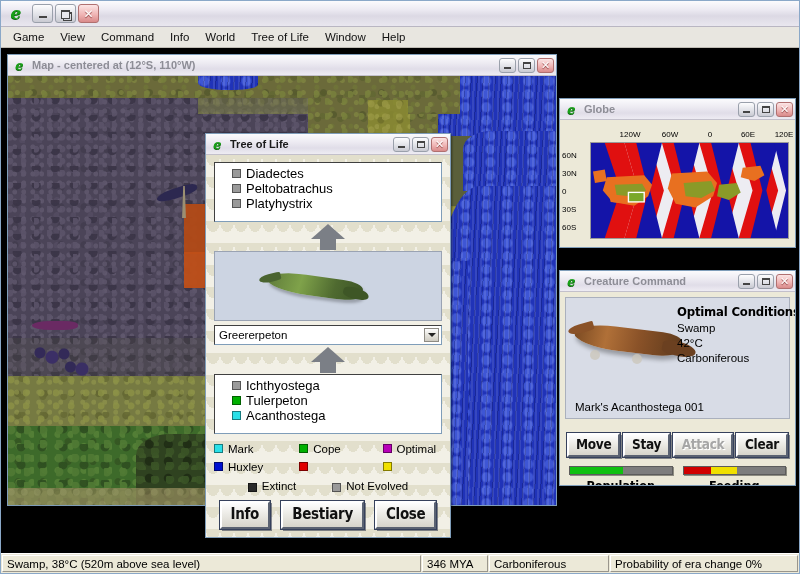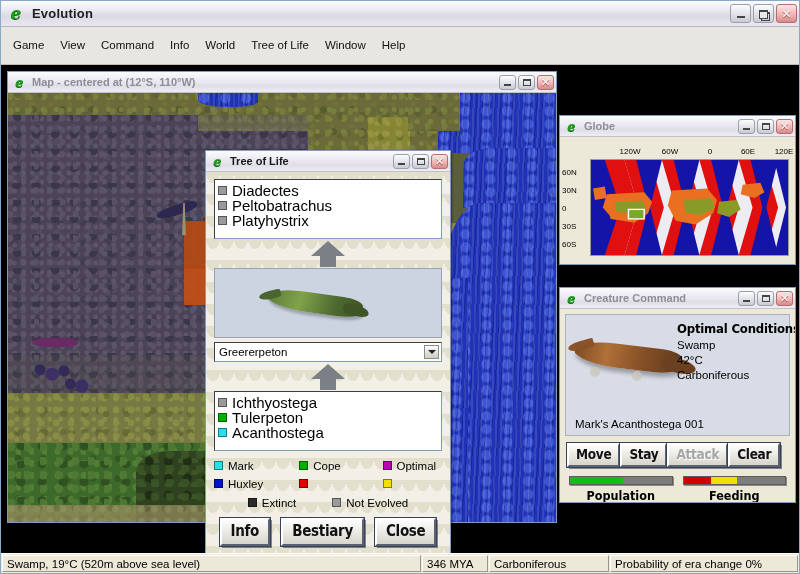--- a/index.html
+++ b/index.html
@@ -79,21 +79,21 @@
     content:""; position:absolute; left:0; top:0; width:7px; height:6px;
     border:1px solid #444; border-top-width:2px; background:#e7e7ec;
   }
   .glyph-x {
     font-size: 12px; font-weight: bold; color: #fff; line-height: 1;
     text-shadow: 0 1px 1px #8a3a3a; font-family: "DejaVu Sans", sans-serif;
   }
 
   
   .menubar {
-    height: 38px;
+    height: 21px;
     background: #e8e6e0;
     border-bottom: 1px solid #bfbcb5;
     display: flex; align-items: center;
     padding-left: 4px;
   }
   .menu-item {
     padding: 2px 8px;
     font-size: 11.5px; color: #111;
     line-height: 15px;
     cursor: default;
@@ -232,23 +232,23 @@
     background-image:
       radial-gradient(ellipse 7px 11px at 50% 0%, #e2dfcc 0 100%, transparent 100%);
     background-size: 14px 22px;
     background-color: #f2f0e6;
   }
   .tol-list {
     background: #fff;
     border: 1px solid #7f9db9;
     border-top-color: #404040; border-left-color: #404040;
     height: 62px;
-    padding: 3px 2px 2px 3px;
+    padding: 3px 2px 2px 17px;
     overflow: hidden;
-    font-size: 15px;
+    font-size: 13px;
   }
   .tol-row { display: flex; align-items: center; gap: 5px; height: 15px; }
   .sw { width: 9px; height: 9px; display: inline-block; border: 1px solid rgba(0,0,0,.45); flex: 0 0 auto; }
   .tol-row span.nm { color: #000; line-height: 13px; }
   .arrow-up {
     width: 100%; height: 30px; position: relative;
   }
   .arrow-up i {
     position: absolute; left: 50%; top: 2px;
     transform: translateX(-50%);
@@ -294,21 +294,21 @@
   .legend {
     margin-top: 6px;
     font-size: 11.5px;
   }
   .legend-row { display: flex; align-items: center; height: 18px; }
   .legend-cell { display: flex; align-items: center; gap: 5px; }
   .legend-cell.c1 { width: 86px; }
   .legend-cell.c2 { width: 84px; }
   .legend-cell.c3 { width: 60px; }
   .legend-row.status { justify-content: center; gap: 36px; margin-top: 1px; }
-  .legend-row.status .legend-cell { width: auto; }
+  .legend-row.status .legend-cell { width: auto; align-items: flex-end; }
   .tol-buttons {
     margin-top: auto;
     display: flex; justify-content: space-around; align-items: center;
     padding-top: 6px;
   }
 
   
   .gbtn {
     background: linear-gradient(to bottom,#fdfdfd 0%,#ecebe6 45%,#d6d4cb 100%);
     border: 2px solid;
@@ -365,21 +365,21 @@
   .cc-opt .hdr {
     font-family: "DejaVu Sans Condensed", "Liberation Sans Narrow", "Liberation Sans", sans-serif;
     font-weight: bold; font-size: 13px; color: #000; letter-spacing: -.2px;
     margin-bottom: 2px; white-space: nowrap;
   }
   .cc-opt .ln { font-size: 11.5px; color: #000; line-height: 15px; }
   .cc-name {
     position: absolute; left: 9px; bottom: 5px;
     font-size: 11.5px; color: #000;
   }
-  .cc-actions { display: flex; justify-content: flex-start; margin-top: 7px; padding: 0 2px; }
+  .cc-actions { display: flex; justify-content: space-between; margin-top: 14px; padding: 0 2px; }
   .cc-bars { display: flex; margin-top: 9px; padding: 0 4px; gap: 10px; }
   .bar-group { flex: 1; text-align: center; }
   .bar-track {
     height: 9px;
     background: #7d7d7d;
     border: 1px solid #5c5c5c;
     box-shadow: 1px 1px 0 rgba(0,0,0,.4);
     display: flex; overflow: hidden;
   }
   .bar-seg { height: 100%; }
@@ -419,21 +419,20 @@
 </head>
 <body>
 
 <div id="app">
   <div class="app-frame">
 
     <div class="app-titlebar">
       <span class="app-icon">
           <span class="e-logo">e</span>
         </span>
-      <span class="app-title">Evolution</span>
       <span class="winbtns">
         <span class="winbtn">
             <span class="glyph-min"></span>
           </span>
         <span class="winbtn">
             <span class="glyph-rest"></span>
           </span>
         <span class="winbtn close">
             <span class="glyph-x">✕</span>
           </span>
@@ -777,20 +776,20 @@
               <div class="bar-label">Feeding</div>
             </div>
           </div>
 
         </div>
       </div>
 
     </div>
 
     <div class="statusbar">
-      <div class="status-cell grow">Swamp, 19°C (520m above sea level)</div>
+      <div class="status-cell grow">Swamp, 38°C (520m above sea level)</div>
       <div class="status-cell w-mya">346 MYA</div>
       <div class="status-cell w-era">Carboniferous</div>
       <div class="status-cell w-prob">Probability of era change 0%</div>
     </div>
 
   </div>
 </div>
 
 </body></html>

